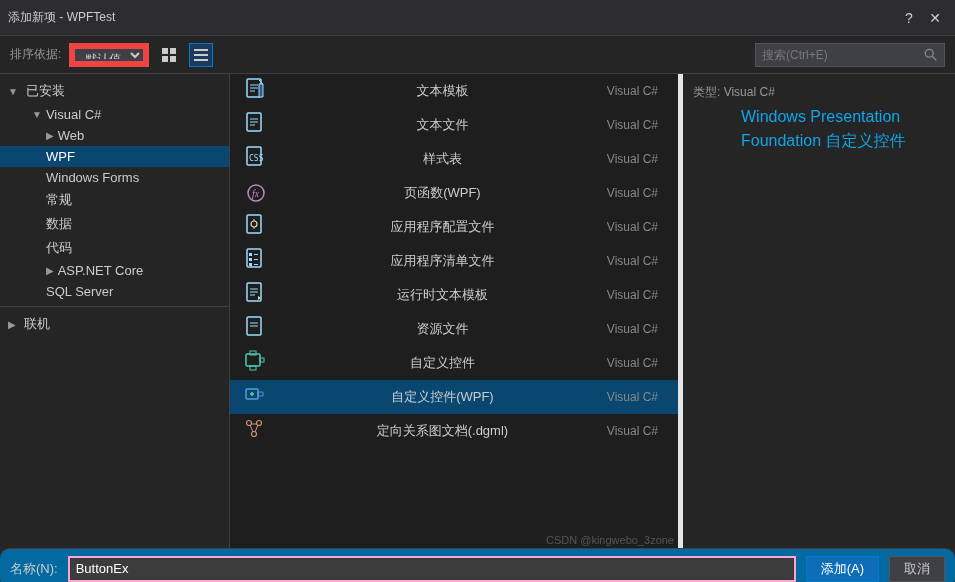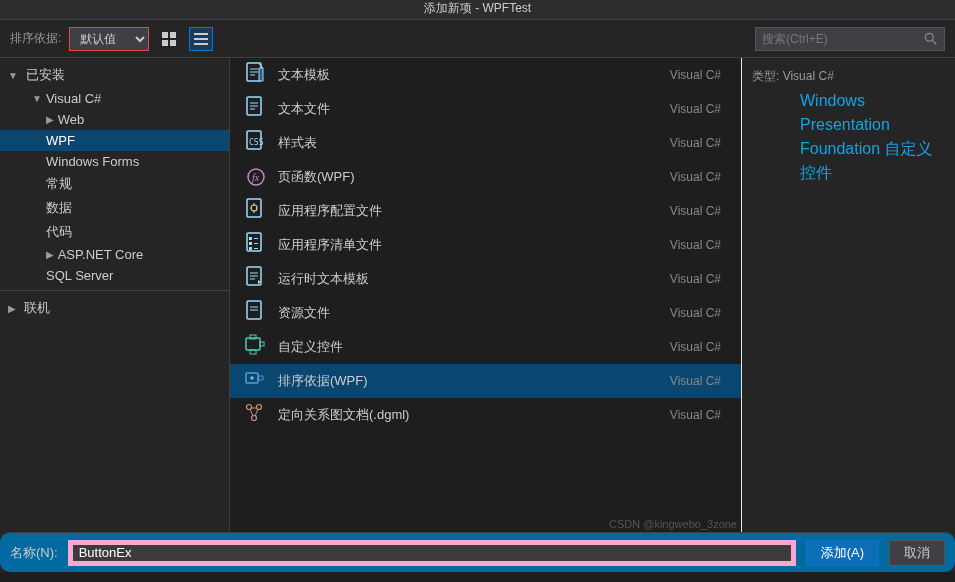--- a/index.html
+++ b/index.html
@@ -9,27 +9,26 @@
       background: #1e1e1e;
       color: #ccc;
       width: 955px;
       height: 582px;
       overflow: hidden;
     }
 
     
     .titlebar {
       background: #2d2d30;
-      height: 20px;
+      height: 36px;
       display: flex;
       align-items: center;
       padding: 0 8px;
       justify-content: space-between;
       border-bottom: 1px solid #3f3f46;
-      flex-direction: column;
     }
     .titlebar-title {
       color: #ccc;
       font-size: 12px;
     }
     .titlebar-controls {
       display: flex;
       gap: 2px;
     }
     .titlebar-btn {
@@ -63,21 +62,21 @@
       border-bottom: 1px solid #3f3f46;
       height: 38px;
     }
     .toolbar-label {
       color: #999;
       font-size: 12px;
       white-space: nowrap;
     }
     .toolbar-select {
       background: #3f3f46;
-      border: 1px solid #ef4444;
+      border: 6px solid #ef4444;
       color: #ccc;
       padding: 2px 6px;
       font-size: 12px;
       height: 24px;
       min-width: 80px;
       cursor: pointer;
     }
     .toolbar-icon-btn {
       width: 24px;
       height: 24px;
@@ -153,20 +152,21 @@
       background: #3f3f46;
       margin: 4px 0;
     }
 
     
     .file-list {
       flex: 1;
       background: #1e1e1e;
       overflow-y: auto;
       position: relative;
+      text-align: center;
     }
     .file-list::-webkit-scrollbar { width: 8px; }
     .file-list::-webkit-scrollbar-track { background: #1e1e1e; }
     .file-list::-webkit-scrollbar-thumb { background: #555; }
 
     .file-item {
       display: flex;
       align-items: center;
       padding: 0 12px;
       height: 34px;
@@ -189,23 +189,23 @@
       font-size: 13px;
     }
     .file-type {
       color: #888;
       font-size: 12px;
       padding-right: 8px;
     }
 
     
     .info-panel {
-      width: 214px;
+      width: 277px;
       background: #252526;
-      border-left: 1px solid #e5e5e5;
+      border-left: 5px solid #e5e5e5;
       padding: 10px;
       flex-shrink: 0;
       overflow-y: auto;
     }
     .info-type-label {
       color: #999;
       font-size: 12px;
       margin-bottom: 4px;
     }
     .info-description {
@@ -227,21 +227,21 @@
       border-radius: 10px;
     }
     .name-label {
       color: #ccc;
       font-size: 13px;
       white-space: nowrap;
     }
     .name-input {
       flex: 1;
       background: #3c3c3c;
-      border: 5px solid #f9a8d4;
+      border: 2px solid #f9a8d4;
       color: #fff;
       padding: 3px 6px;
       font-size: 13px;
       height: 26px;
       outline: none;
     }
     .btn-action {
       background: #3f3f46;
       border: 1px solid #555;
       color: #ccc;
@@ -508,21 +508,21 @@
       </div>
 
       <div class="file-item selected-focused">
         <div class="file-icon">
           <svg width="22" height="26" viewBox="0 0 22 26">
             <rect x="1" y="5" width="12" height="10" rx="1" fill="none" stroke="#569cd6" stroke-width="1.5"></rect>
             <path d="M5 10 L9 10 M7 8 L7 12" stroke="#4ec9b0" stroke-width="1.5"></path>
             <rect x="13" y="8" width="5" height="4" rx="0.5" fill="none" stroke="#569cd6" stroke-width="1"></rect>
           </svg>
         </div>
-        <span class="file-name">排序依据(WPF)</span>
+        <span class="file-name">自定义控件(WPF)</span>
         <span class="file-type">Visual C#</span>
       </div>
 
       <div class="file-item">
         <div class="file-icon">
           <svg width="22" height="26" viewBox="0 0 22 26">
             <circle cx="4" cy="5" r="2.5" fill="none" stroke="#ce9178" stroke-width="1.2"></circle>
             <circle cx="14" cy="5" r="2.5" fill="none" stroke="#ce9178" stroke-width="1.2"></circle>
             <circle cx="9" cy="16" r="2.5" fill="none" stroke="#ce9178" stroke-width="1.2"></circle>
             <line x1="6" y1="6" x2="12" y2="6" stroke="#ce9178" stroke-width="1"></line>

